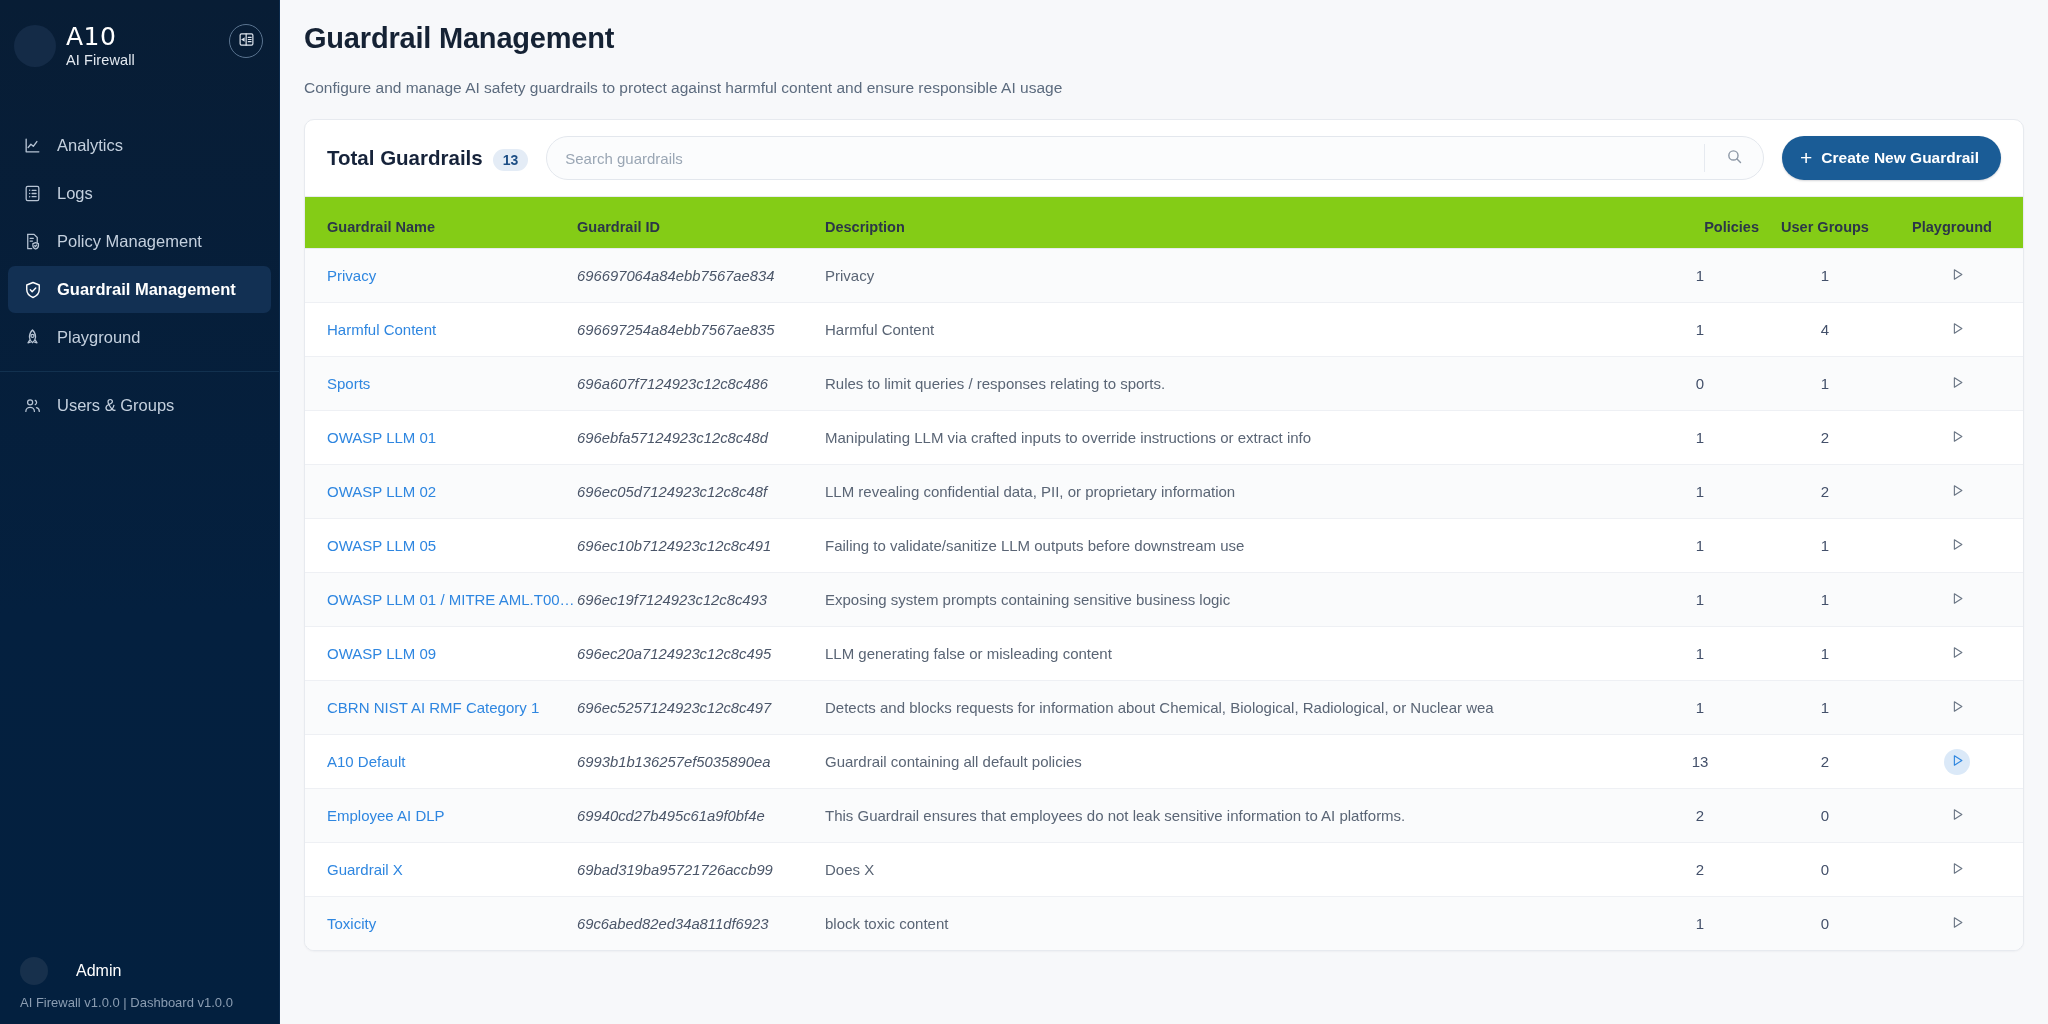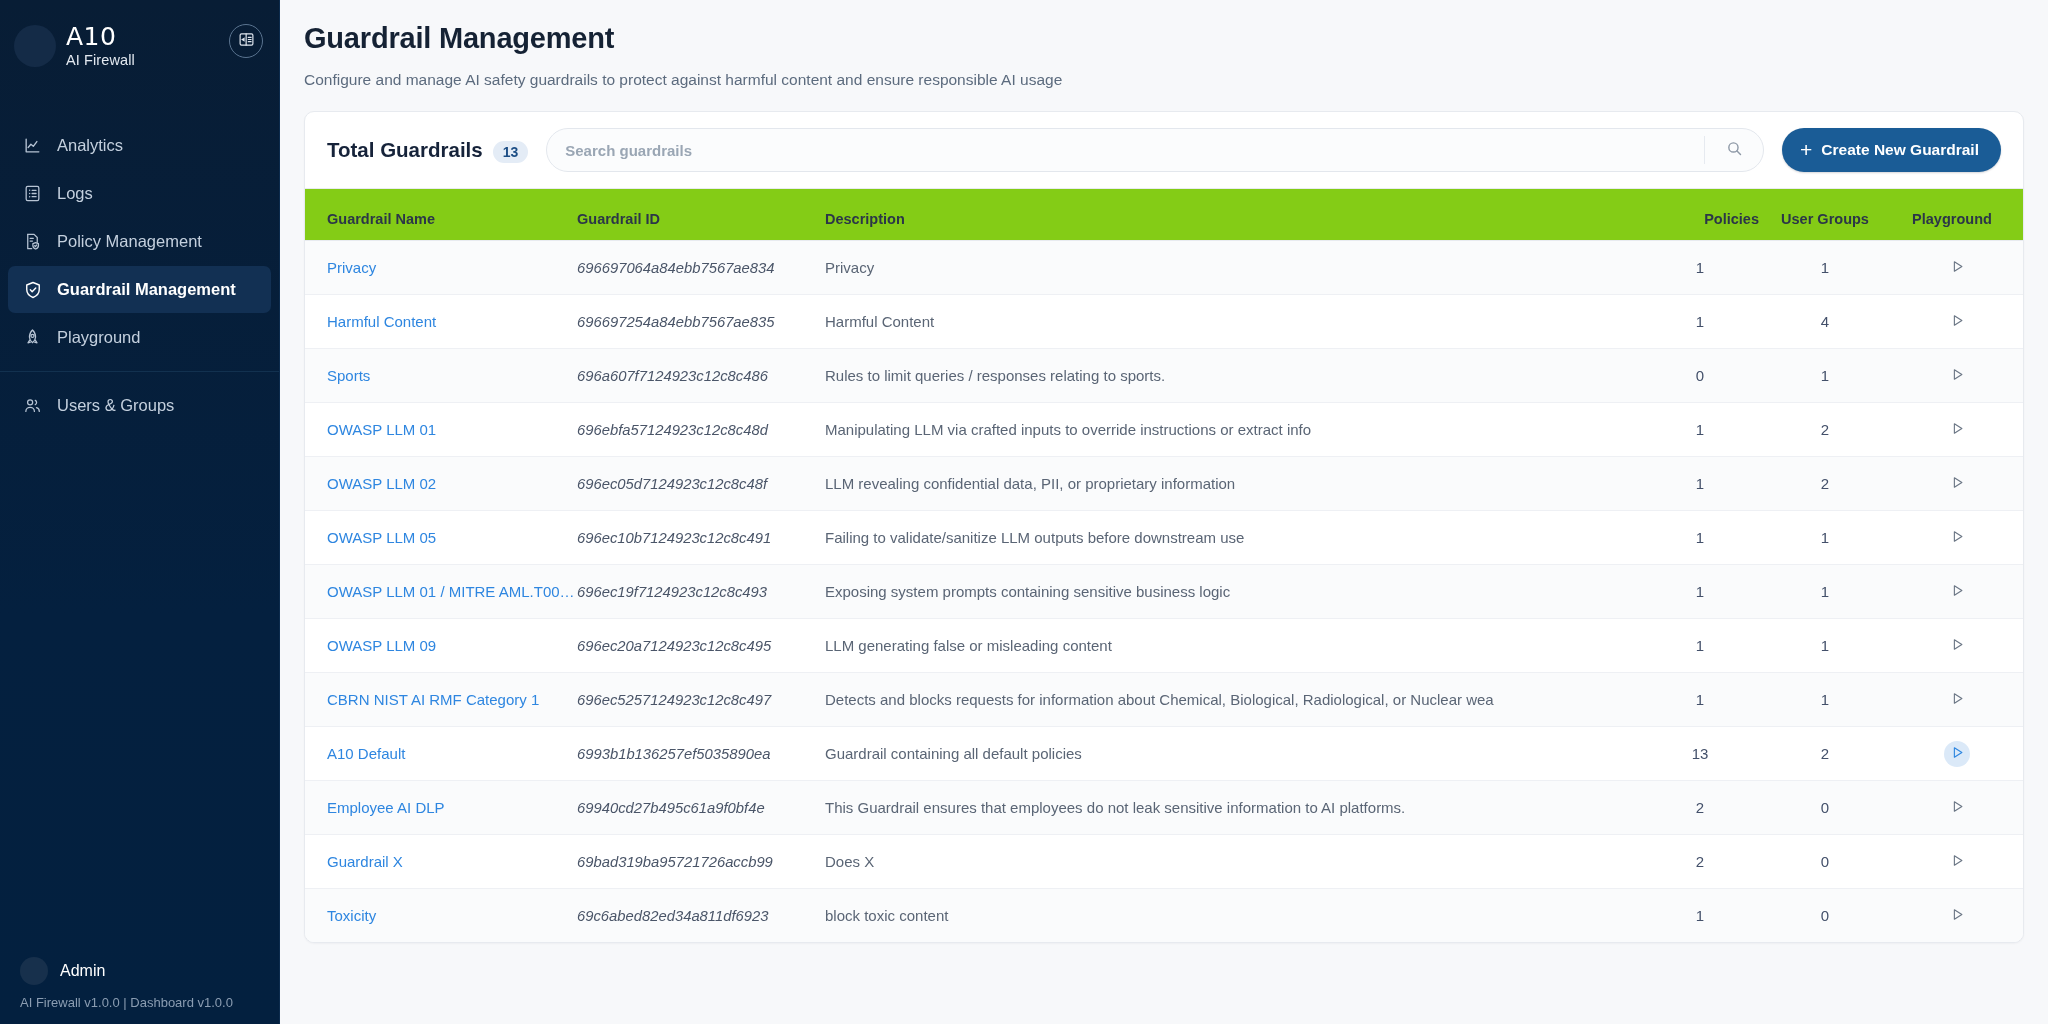--- a/index.html
+++ b/index.html
@@ -53,29 +53,29 @@
   .nav-item + .nav-item { margin-top: 1px; }
   .nav-item .nav-ico { width: 21px; height: 21px; flex: 0 0 21px; display:flex; align-items:center; justify-content:center;}
   .nav-item.active {
     background: #123053; color: #ffffff; font-weight: 600;
   }
   .nav-sep { height: 1px; background: #12314f; margin: 10px 0 10px 0; }
 
   .side-footer {
     position: absolute; left: 0; bottom: 0; width: 280px; padding: 0 0 14px 0;
   }
-  .user-row { display: flex; align-items: center; gap: 12px; padding: 0 20px 10px 20px; }
+  .user-row { display: flex; align-items: center; gap: 28px; padding: 0 20px 10px 20px; }
   .user-avatar { width: 28px; height: 28px; border-radius: 50%; background: #17304c; flex:0 0 28px;}
   .user-name { font-size: 16px; color: #ffffff; }
   .version { font-size: 13px; color: #8b9db2; padding: 0 20px; }
 
   
   .main { flex: 1 1 auto; height: 1024px; padding: 22px 24px 0 24px; overflow: hidden; }
   .page-title { font-size: 29px; font-weight: 700; color: #152234; letter-spacing: -.2px; }
-  .page-sub { font-size: 15.5px; color: #5c6b7e; margin-top: 16px; }
+  .page-sub { font-size: 15.5px; color: #5c6b7e; margin-top: 24px; }
 
   .card {
     margin-top: 22px;
     background: #ffffff;
     border: 1px solid #e7eaef;
     border-radius: 10px;
     box-shadow: 0 1px 2px rgba(16,24,40,.04);
     overflow: hidden;
   }
 
@@ -84,21 +84,21 @@
   .total-badge {
     background: #e4ecf6; color: #1d4e85; font-size: 14px; font-weight: 600;
     border-radius: 11px; padding: 3px 10px; margin-left: 10px; display:inline-block;
   }
   .search-wrap {
     flex: 1 1 auto; height: 44px; border: 1px solid #e3e7ed; border-radius: 22px;
     background: #fbfcfd; display: flex; align-items: center; padding: 0 6px 0 18px;
   }
   .search-input {
     flex: 1 1 auto; border: none; outline: none; background: transparent;
-    font-size: 15px; color: #c2410c; font-family: "Liberation Sans", sans-serif; font-weight: bold;
+    font-size: 15px; color: #c2410c; font-family: "Liberation Sans", sans-serif;
   }
   .search-input::placeholder { color: #9aa6b4; }
   .search-divider { width: 1px; height: 28px; background: #e6eaf0; margin: 0 14px 0 8px; }
   .search-icon-btn {
     width: 30px; height: 30px; display: flex; align-items: center; justify-content: center;
     margin-right: 8px; cursor: pointer; background: none; border: none;
   }
   .create-btn {
     flex: 0 0 auto; height: 44px; padding: 0 22px 0 18px;
     background: #1a5c96; color: #fff; border: none; border-radius: 22px;

